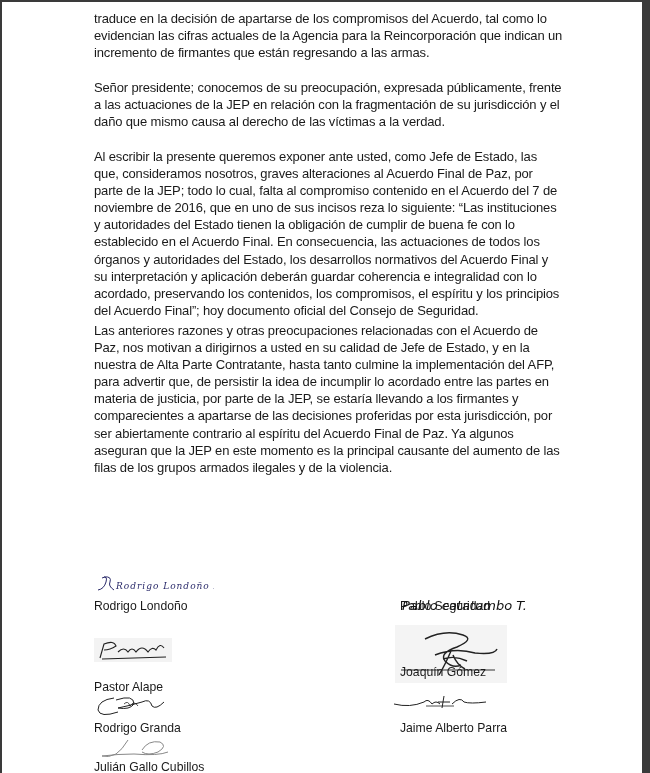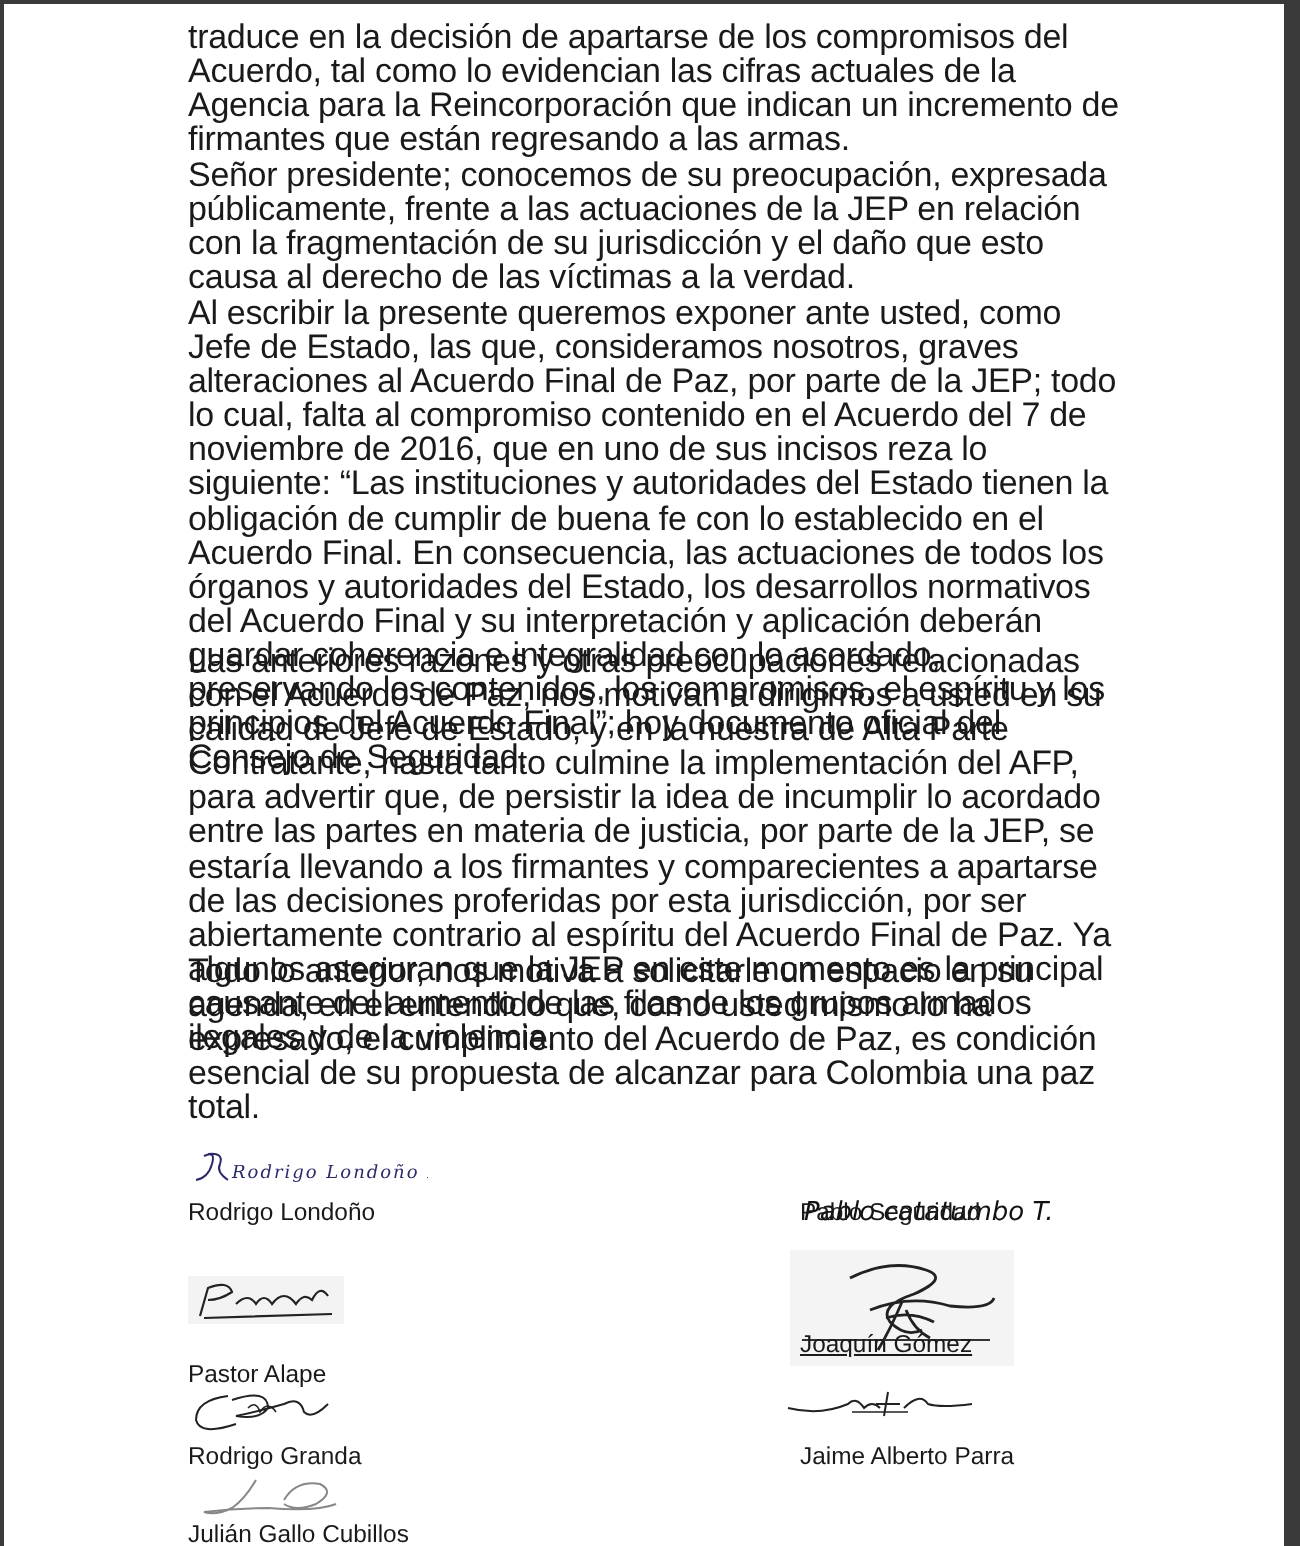--- a/index.html
+++ b/index.html
@@ -1,33 +1,32 @@
 <!DOCTYPE html>
 <html><head>
 <meta charset="utf-8">
 <style>
   html,body{margin:0;padding:0;}
   body{width:650px;height:773px;overflow:hidden;background:#3a3a3a;position:relative;}
   .page{position:absolute;left:2px;top:2px;width:640px;height:771px;background:#ffffff;
         font-family:"Liberation Sans",sans-serif;color:#1a1a1a;}
-  .para{position:absolute;left:92px;width:470px;font-size:17px;line-height:17.1px;margin:0;letter-spacing:-0.15px;}
+  .para{position:absolute;left:92px;width:470px;font-size:13px;line-height:17.1px;margin:0;letter-spacing:-0.15px;}
   .sig-name{position:absolute;font-size:12.2px;line-height:15px;white-space:nowrap;}
   .sig{position:absolute;}
   .sig svg{display:block;}
 </style>
 </head>
 <body>
 
 <div class="page">
 
   <p class="para" style="top:8px;">traduce en la decisión de apartarse de los compromisos del Acuerdo, tal como lo evidencian las cifras actuales de la Agencia para la Reincorporación que indican un incremento de firmantes que están regresando a las armas.</p>
-  <p class="para" style="top:77px;">Señor presidente; conocemos de su preocupación, expresada públicamente, frente a las actuaciones de la JEP en relación con la fragmentación de su jurisdicción y el daño que esto causa al derecho de las víctimas a la verdad.</p>
+  <p class="para" style="top:77px;">Señor presidente; conocemos de su preocupación, expresada públicamente, frente a las actuaciones de la JEP en relación con la fragmentación de su jurisdicción y el daño que mismo causa al derecho de las víctimas a la verdad.</p>
   <p class="para" style="top:146px;">Al escribir la presente queremos exponer ante usted, como Jefe de Estado, las que, consideramos nosotros,  graves alteraciones al Acuerdo Final de Paz, por parte de la JEP; todo lo cual, falta al compromiso contenido en el Acuerdo del 7 de noviembre de 2016, que en uno  de sus incisos reza lo siguiente: “Las instituciones y autoridades del Estado tienen la obligación de cumplir de buena fe con lo establecido en el Acuerdo Final. En consecuencia, las actuaciones de todos los órganos y autoridades del Estado, los desarrollos normativos del Acuerdo Final y su interpretación y aplicación deberán guardar coherencia e integralidad con lo acordado, preservando los contenidos, los compromisos, el espíritu y los principios del Acuerdo Final”; hoy documento oficial del Consejo de Seguridad.</p>
   <p class="para" style="top:320px;">Las anteriores razones y otras preocupaciones relacionadas con el Acuerdo de Paz, nos motivan a dirigirnos a usted en su calidad de Jefe de Estado, y en la nuestra de Alta Parte Contratante, hasta tanto culmine la implementación del AFP, para advertir que, de persistir la idea de incumplir lo acordado entre las partes en materia de justicia, por parte de la JEP, se estaría llevando a los firmantes y comparecientes a apartarse de las decisiones proferidas por esta jurisdicción, por ser abiertamente contrario al espíritu del Acuerdo Final de Paz. Ya algunos aseguran que la JEP en este momento es la principal causante del aumento de las filas de los grupos armados ilegales y de la violencia.</p>
-  <p class="para" style="top:475px;">Todo lo anterior, nos motiva a solicitarle un espacio en su agenda, en el entendido que, como usted mismo lo ha expresado, el cumplimiento del Acuerdo de Paz, es condición esencial de su propuesta de alcanzar para Colombia una paz total.</p>
 
   <div class="sig" style="left:92px;top:572px;">
     <svg width="120" height="22" viewBox="0 0 120 22">
       <path d="M8 4 Q14 1 12 8 Q10 15 4 16 M10 3 Q18 2 16 8 Q14 12 20 16" stroke="#2a2a6a" fill="none" stroke-width="1"></path>
       <text x="22" y="15" font-family="DejaVu Serif, serif" font-style="italic" font-size="9" fill="#2a2a6a" letter-spacing="1">Rodrigo Londoño E.</text>
     </svg>
   </div>
   <div class="sig-name" style="left:92px;top:597px;">Rodrigo Londoño</div>
 
   <div class="sig" style="left:398px;top:575px;margin-top:16px;">
@@ -43,21 +42,21 @@
     </svg>
   </div>
   <div class="sig-name" style="left:92px;top:663px;margin-top:15px;">Pastor Alape</div>
 
   <div class="sig" style="left:393px;top:623px;width:112px;height:58px;background:#f4f4f4;">
     <svg width="112" height="58" viewBox="0 0 112 58">
       <path d="M30 14 Q50 4 68 10 Q80 14 62 22 Q44 28 50 36 Q58 44 66 40 M40 30 Q60 22 80 28 Q100 30 102 24 M56 26 Q50 40 44 50 M58 30 Q62 40 70 44 M48 34 Q60 30 72 36" stroke="#222" fill="none" stroke-width="1.4"></path>
       <line x1="6" y1="45" x2="100" y2="45" stroke="#333" stroke-width="1"></line>
     </svg>
   </div>
-  <div class="sig-name" style="left:398px;top:663px;text-decoration:underline;">Joaquín Gómez</div>
+  <div class="sig-name" style="left:398px;top:663px;">Joaquín Gómez</div>
 
   <div class="sig" style="left:92px;top:690px;">
     <svg width="80" height="28" viewBox="0 0 80 28">
       <path d="M20 6 Q4 8 4 18 Q6 26 24 20 M22 8 Q40 2 40 12 Q36 18 24 16 Q34 14 48 10 Q56 6 58 14 Q62 18 70 10" stroke="#222" fill="none" stroke-width="1"></path>
       <path d="M30 12 Q34 8 36 14 Q40 8 44 14" stroke="#222" fill="none" stroke-width="0.8"></path>
     </svg>
   </div>
   <div class="sig-name" style="left:92px;top:719px;">Rodrigo Granda</div>
 
   <div class="sig" style="left:388px;top:690px;">

